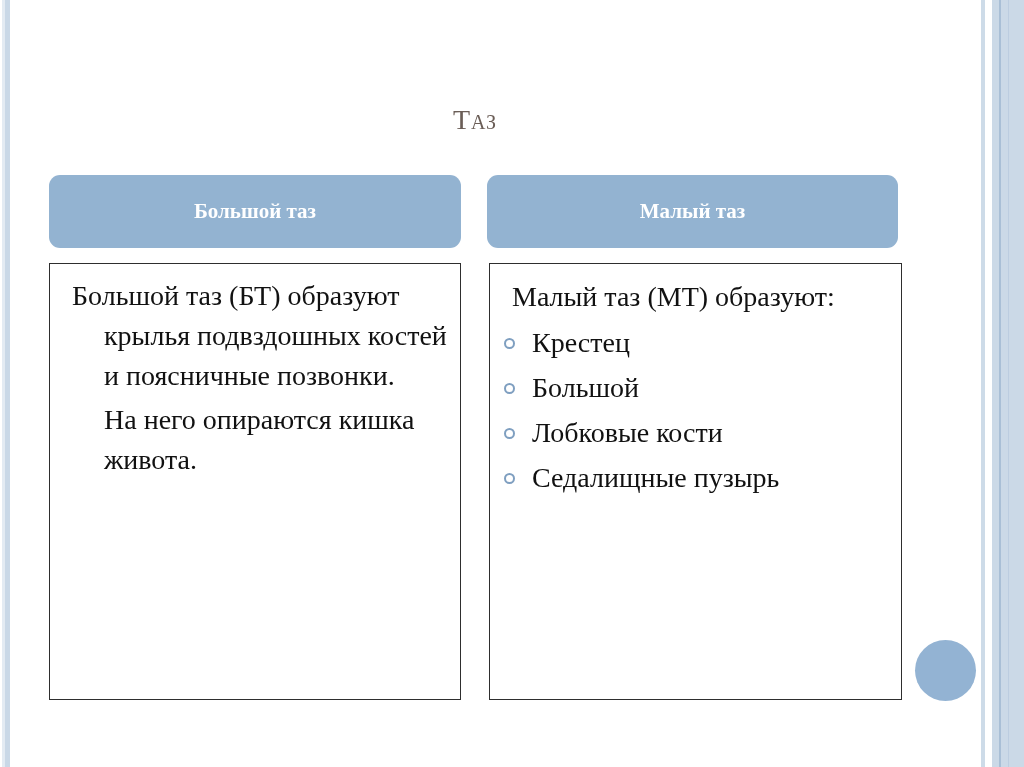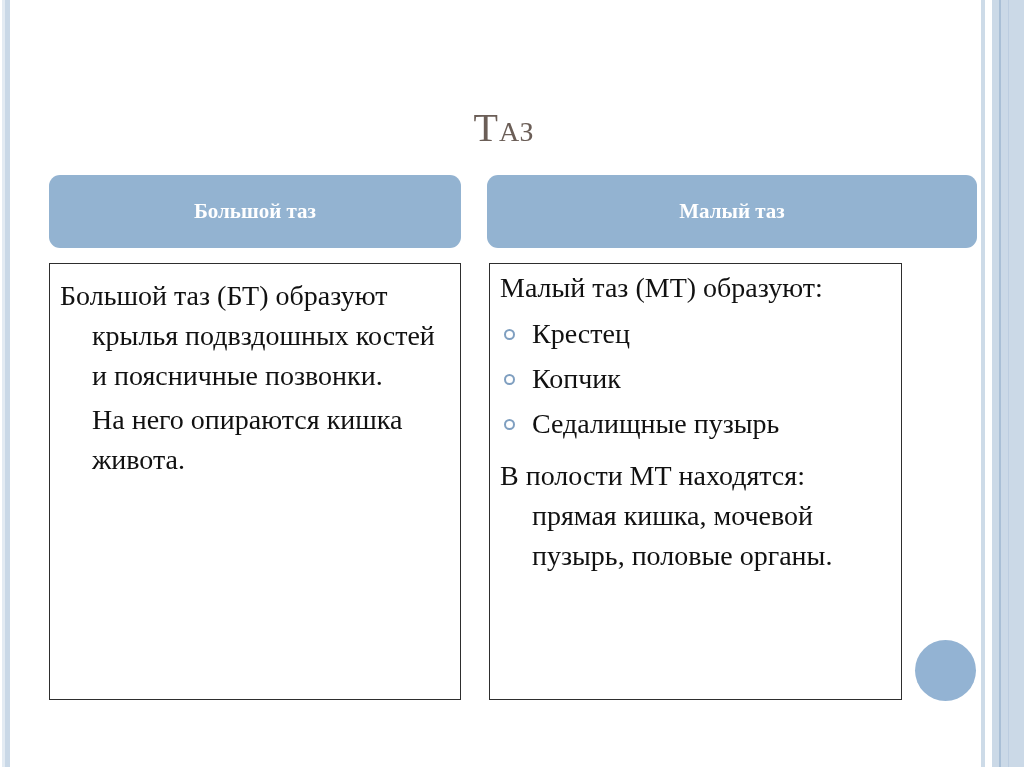--- a/index.html
+++ b/index.html
@@ -11,42 +11,42 @@
   .stripe { position: absolute; top: 0; height: 767px; }
   .s-left-1 { left: 2px; width: 3px; background: #e3ebf3; }
   .s-left-2 { left: 5px; width: 5px; background: #c9d8e7; }
   .s-right-1 { left: 981px; width: 4px; background: #cddbe8; }
   .s-right-2 { left: 992px; width: 32px; background: #cbd9e7; }
   .s-right-3 { left: 999px; width: 2px; background: #a9bfd6; }
   .s-right-4 { left: 1008px; width: 1px; background: #bccde0; }
 
   .title {
     position: absolute; left: 0; width: 950px; top: 104px;
-    text-align: center; font-size: 40px; color: #6b5e57;
-    font-variant: small-caps; letter-spacing: 1px; margin-left: 29px;
+    text-align: center; font-size: 28px; color: #6b5e57;
+    font-variant: small-caps; letter-spacing: 1px;
   }
   .header-bar {
     position: absolute; top: 175px; height: 73px;
     background: #93b3d1; border-radius: 11px;
     display: flex; align-items: center; justify-content: center;
     color: #ffffff; font-weight: bold; font-size: 21px;
   }
   .hb-left { left: 49px; width: 412px; }
-  .hb-right { left: 487px; width: 490px; align-items: center; }
+  .hb-right { left: 487px; width: 411px; align-items: center; }
 
   .box {
     position: absolute; top: 263px; height: 437px;
     border: 1.5px solid #2e2e2e; box-sizing: border-box;
     background: #ffffff; color: #111111;
     font-size: 28px; line-height: 40px;
   }
   .box-left { left: 49px; width: 412px; padding: 12px 10px 0 10px; }
-  .box-right { left: 489px; width: 413px; padding: 4px 10px 0 10px; }
+  .box-right { left: 489px; width: 413px; padding: 13px 10px 0 10px; }
 
-  .para { margin: 0 0 4px 0; padding-left: 32px; text-indent: -32px; }
+  .para { margin: 0 0 4px 12px; padding-left: 32px; text-indent: -32px; }
   .plist { list-style: none; margin: 6px 0 12px 0; padding: 0; }
   .plist li { position: relative; padding-left: 32px; margin-bottom: 5px; }
   .bullet {
     position: absolute; left: 4px; top: 15px;
     width: 7px; height: 7px; border: 2.5px solid #7f9fc0; border-radius: 50%;
   }
   .circle {
     position: absolute; left: 915px; top: 640px;
     width: 61px; height: 61px; border-radius: 50%; background: #93b3d3;
   }
@@ -72,19 +72,19 @@
 
 <div class="box box-left">
   <p class="para">Большой таз (БТ) образуют крылья подвздошных костей и поясничные позвонки.</p>
   <p class="para" style="padding-left:32px;text-indent:0;">На него опираются кишка живота.</p>
 </div>
 
 <div class="box box-right">
   <p class="para">Малый таз (МТ) образуют:</p>
   <ul class="plist">
     <li><span class="bullet"></span><span>Крестец</span></li>
-    <li><span class="bullet"></span><span>Копчик</span></li>
+    <li><span class="bullet"></span><span>Большой</span></li>
+    <li><span class="bullet"></span><span>Лобковые кости</span></li>
     <li><span class="bullet"></span><span>Седалищные пузырь</span></li>
   </ul>
-  <p class="para">В полости МТ находятся: прямая кишка, мочевой пузырь, половые органы.</p>
 </div>
 
 <div class="circle"></div>
 
 </body></html>

